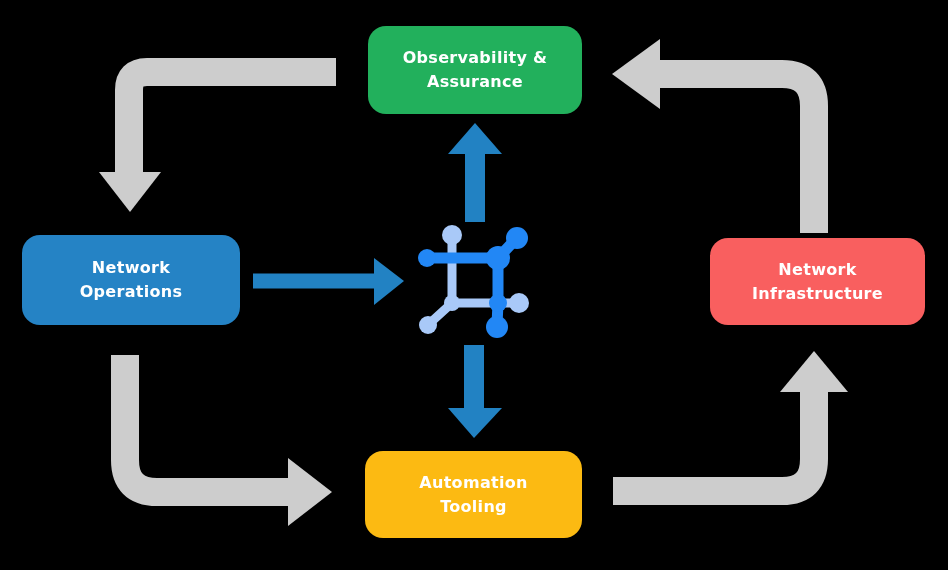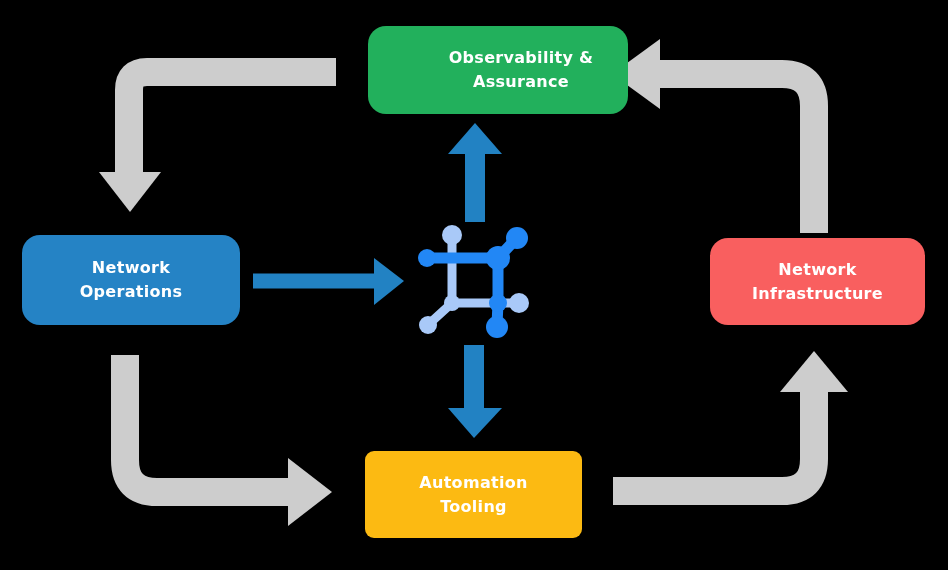--- a/index.html
+++ b/index.html
@@ -95,33 +95,33 @@
         <circle cx="104" cy="15" r="11" style="fill: rgb(34, 135, 245);"></circle>
         <path class="hub-dark" d="M85 35 L85 80" style="stroke: rgb(34, 135, 245);"></path>
         <circle cx="85" cy="35" r="12" style="fill: rgb(34, 135, 245);"></circle>
         <path class="hub-dark" d="M85 80 L84 102" style="stroke: rgb(34, 135, 245);"></path>
         <circle cx="84" cy="104" r="11" style="fill: rgb(34, 135, 245);"></circle>
         <circle cx="85" cy="80" r="9" style="fill: rgb(34, 135, 245);"></circle>
       </g>
     </g>
   </svg>
 
-  <div class="node" style="left: 368px; top: 26px; width: 214px; height: 88px; background-color: rgb(34, 176, 92); padding-left: 46px;">
+  <div class="node" style="left: 368px; top: 26px; width: 214px; height: 88px; background-color: rgb(34, 176, 92);">
     <span class="node-label">Observability &amp;
 Assurance</span>
   </div>
 
   <div class="node" style="left: 22px; top: 235px; width: 218px; height: 90px; background-color: rgb(37, 131, 197);">
     <span class="node-label">Network
 Operations</span>
   </div>
 
   <div class="node" style="left: 710px; top: 238px; width: 215px; height: 87px; background-color: rgb(249, 95, 95);">
     <span class="node-label">Network
 Infrastructure</span>
   </div>
 
-  <div class="node" style="left: 365px; top: 451px; width: 217px; height: 87px; background-color: rgb(252, 186, 18); border-radius: 9px;">
+  <div class="node" style="left: 365px; top: 451px; width: 217px; height: 87px; background-color: rgb(252, 186, 18);">
     <span class="node-label">Automation
 Tooling</span>
   </div>
 
 </div>
 
 </body></html>

